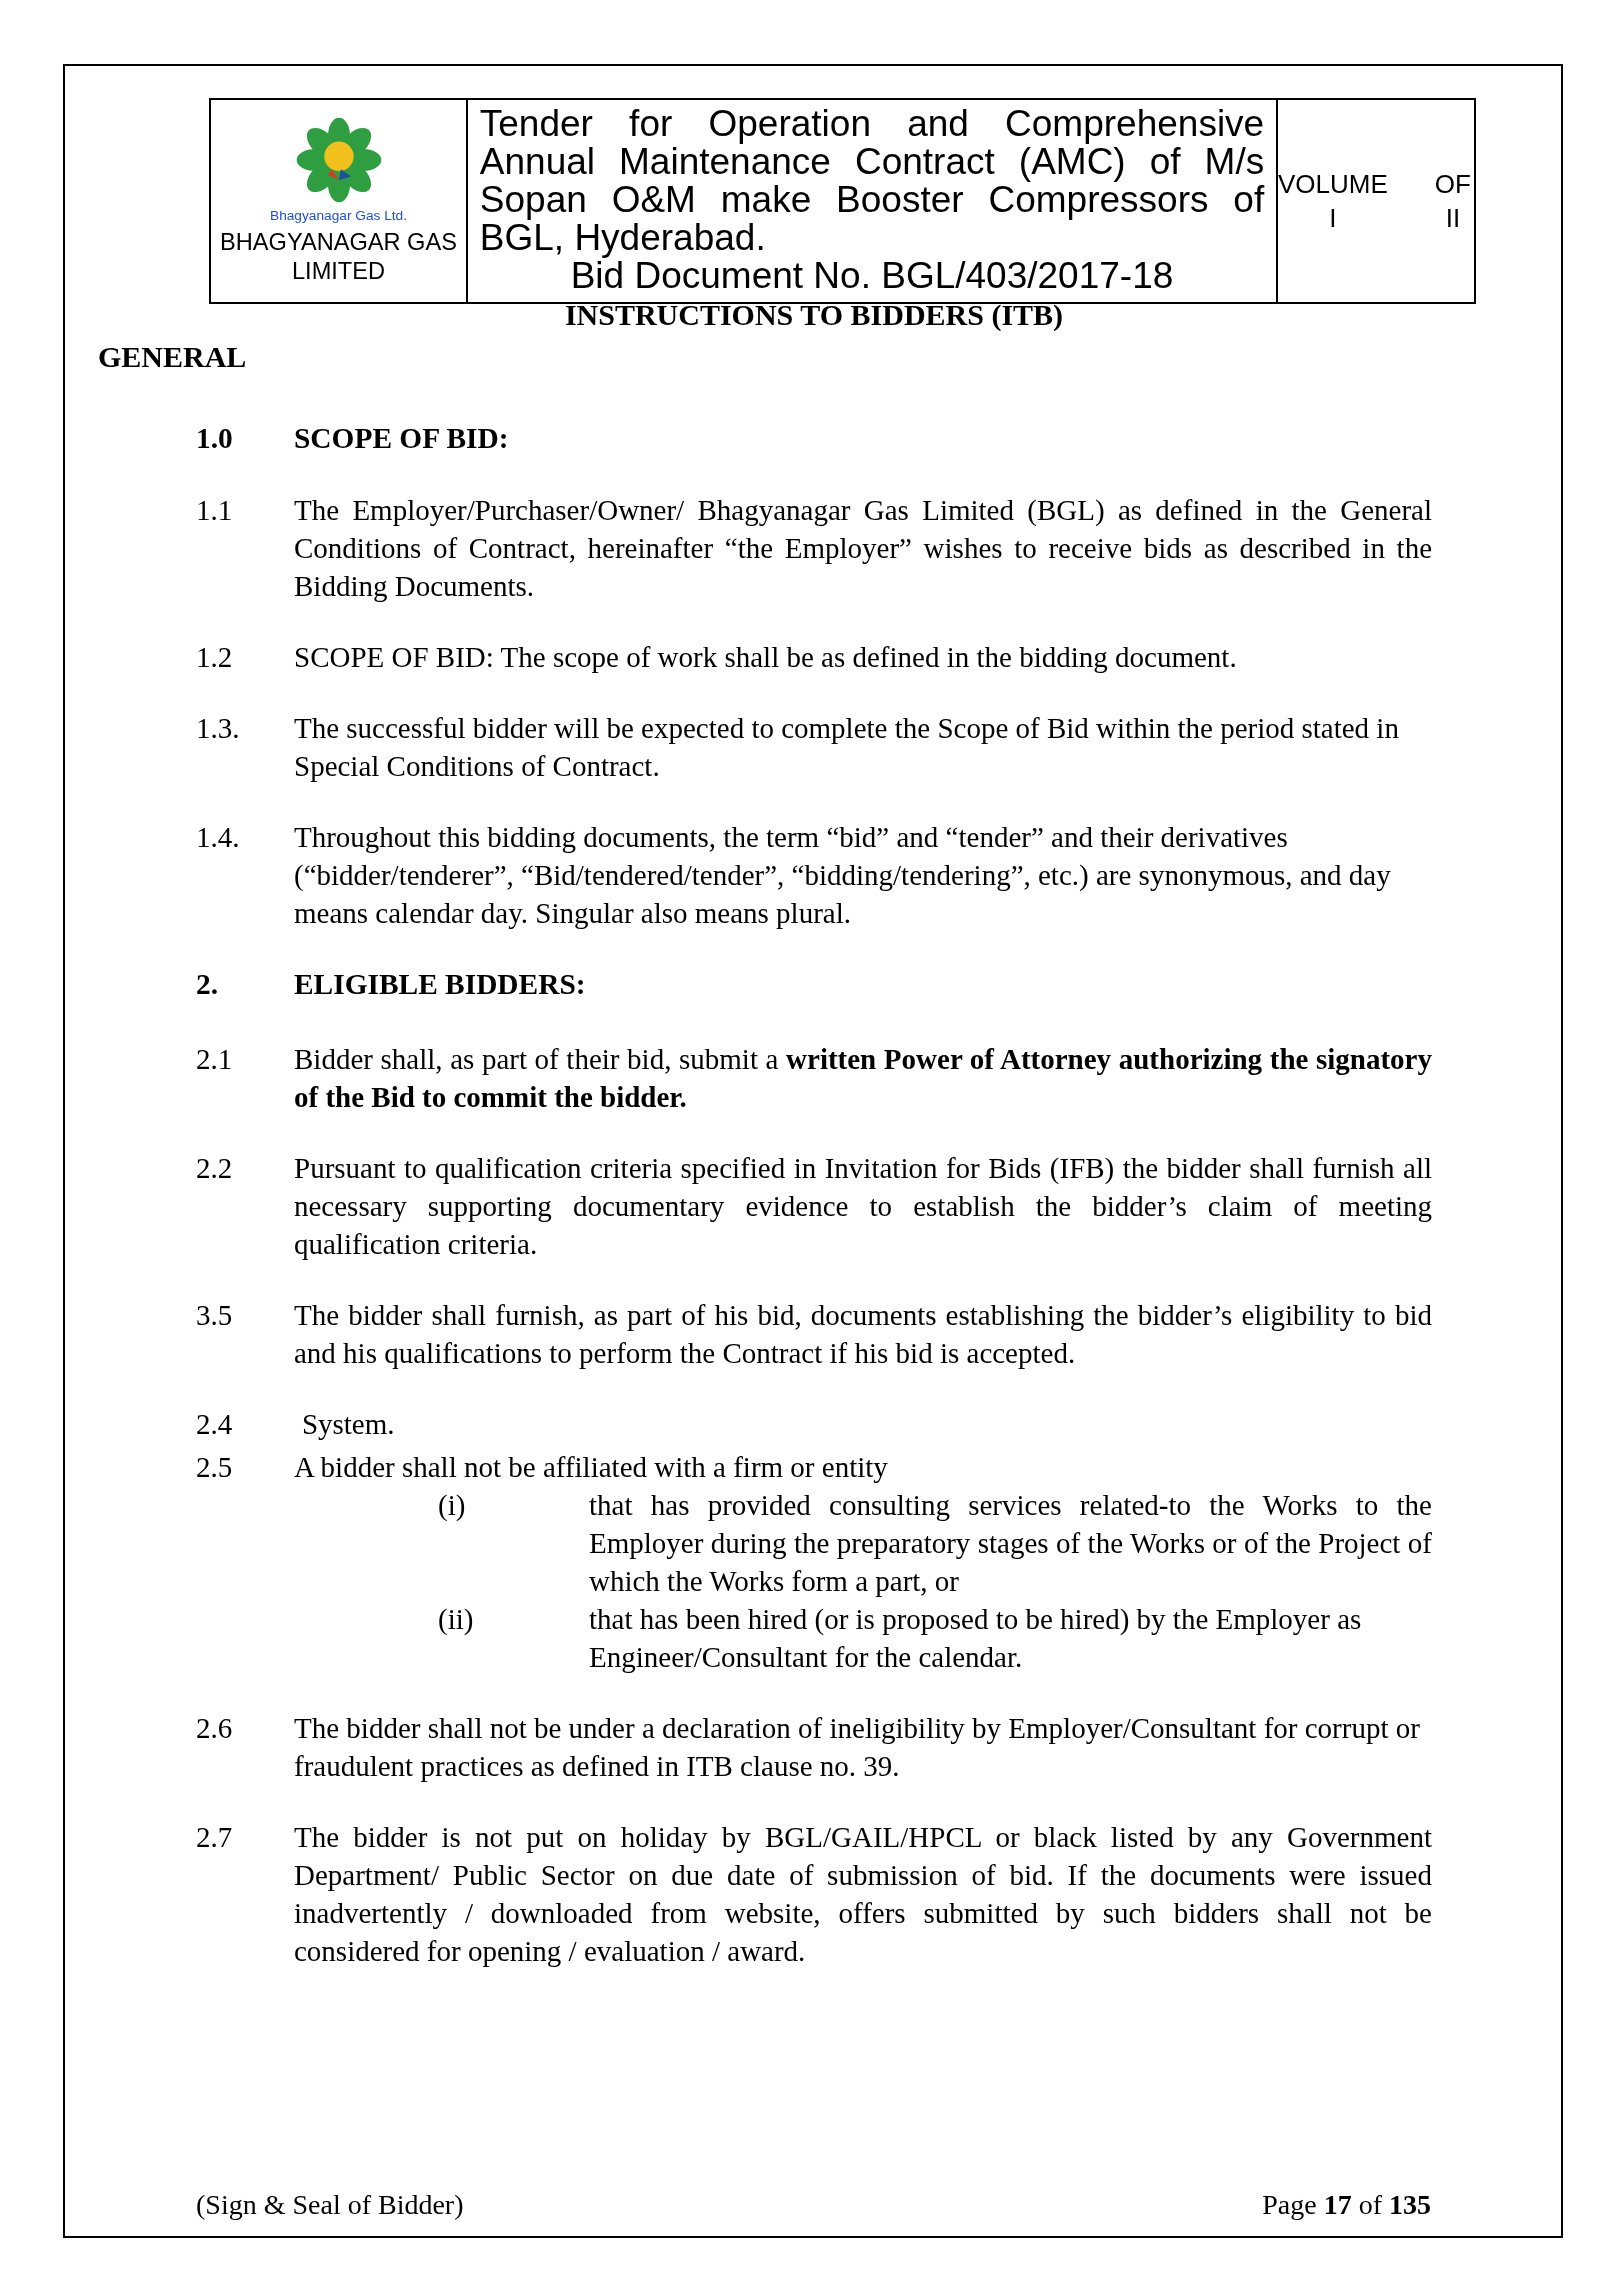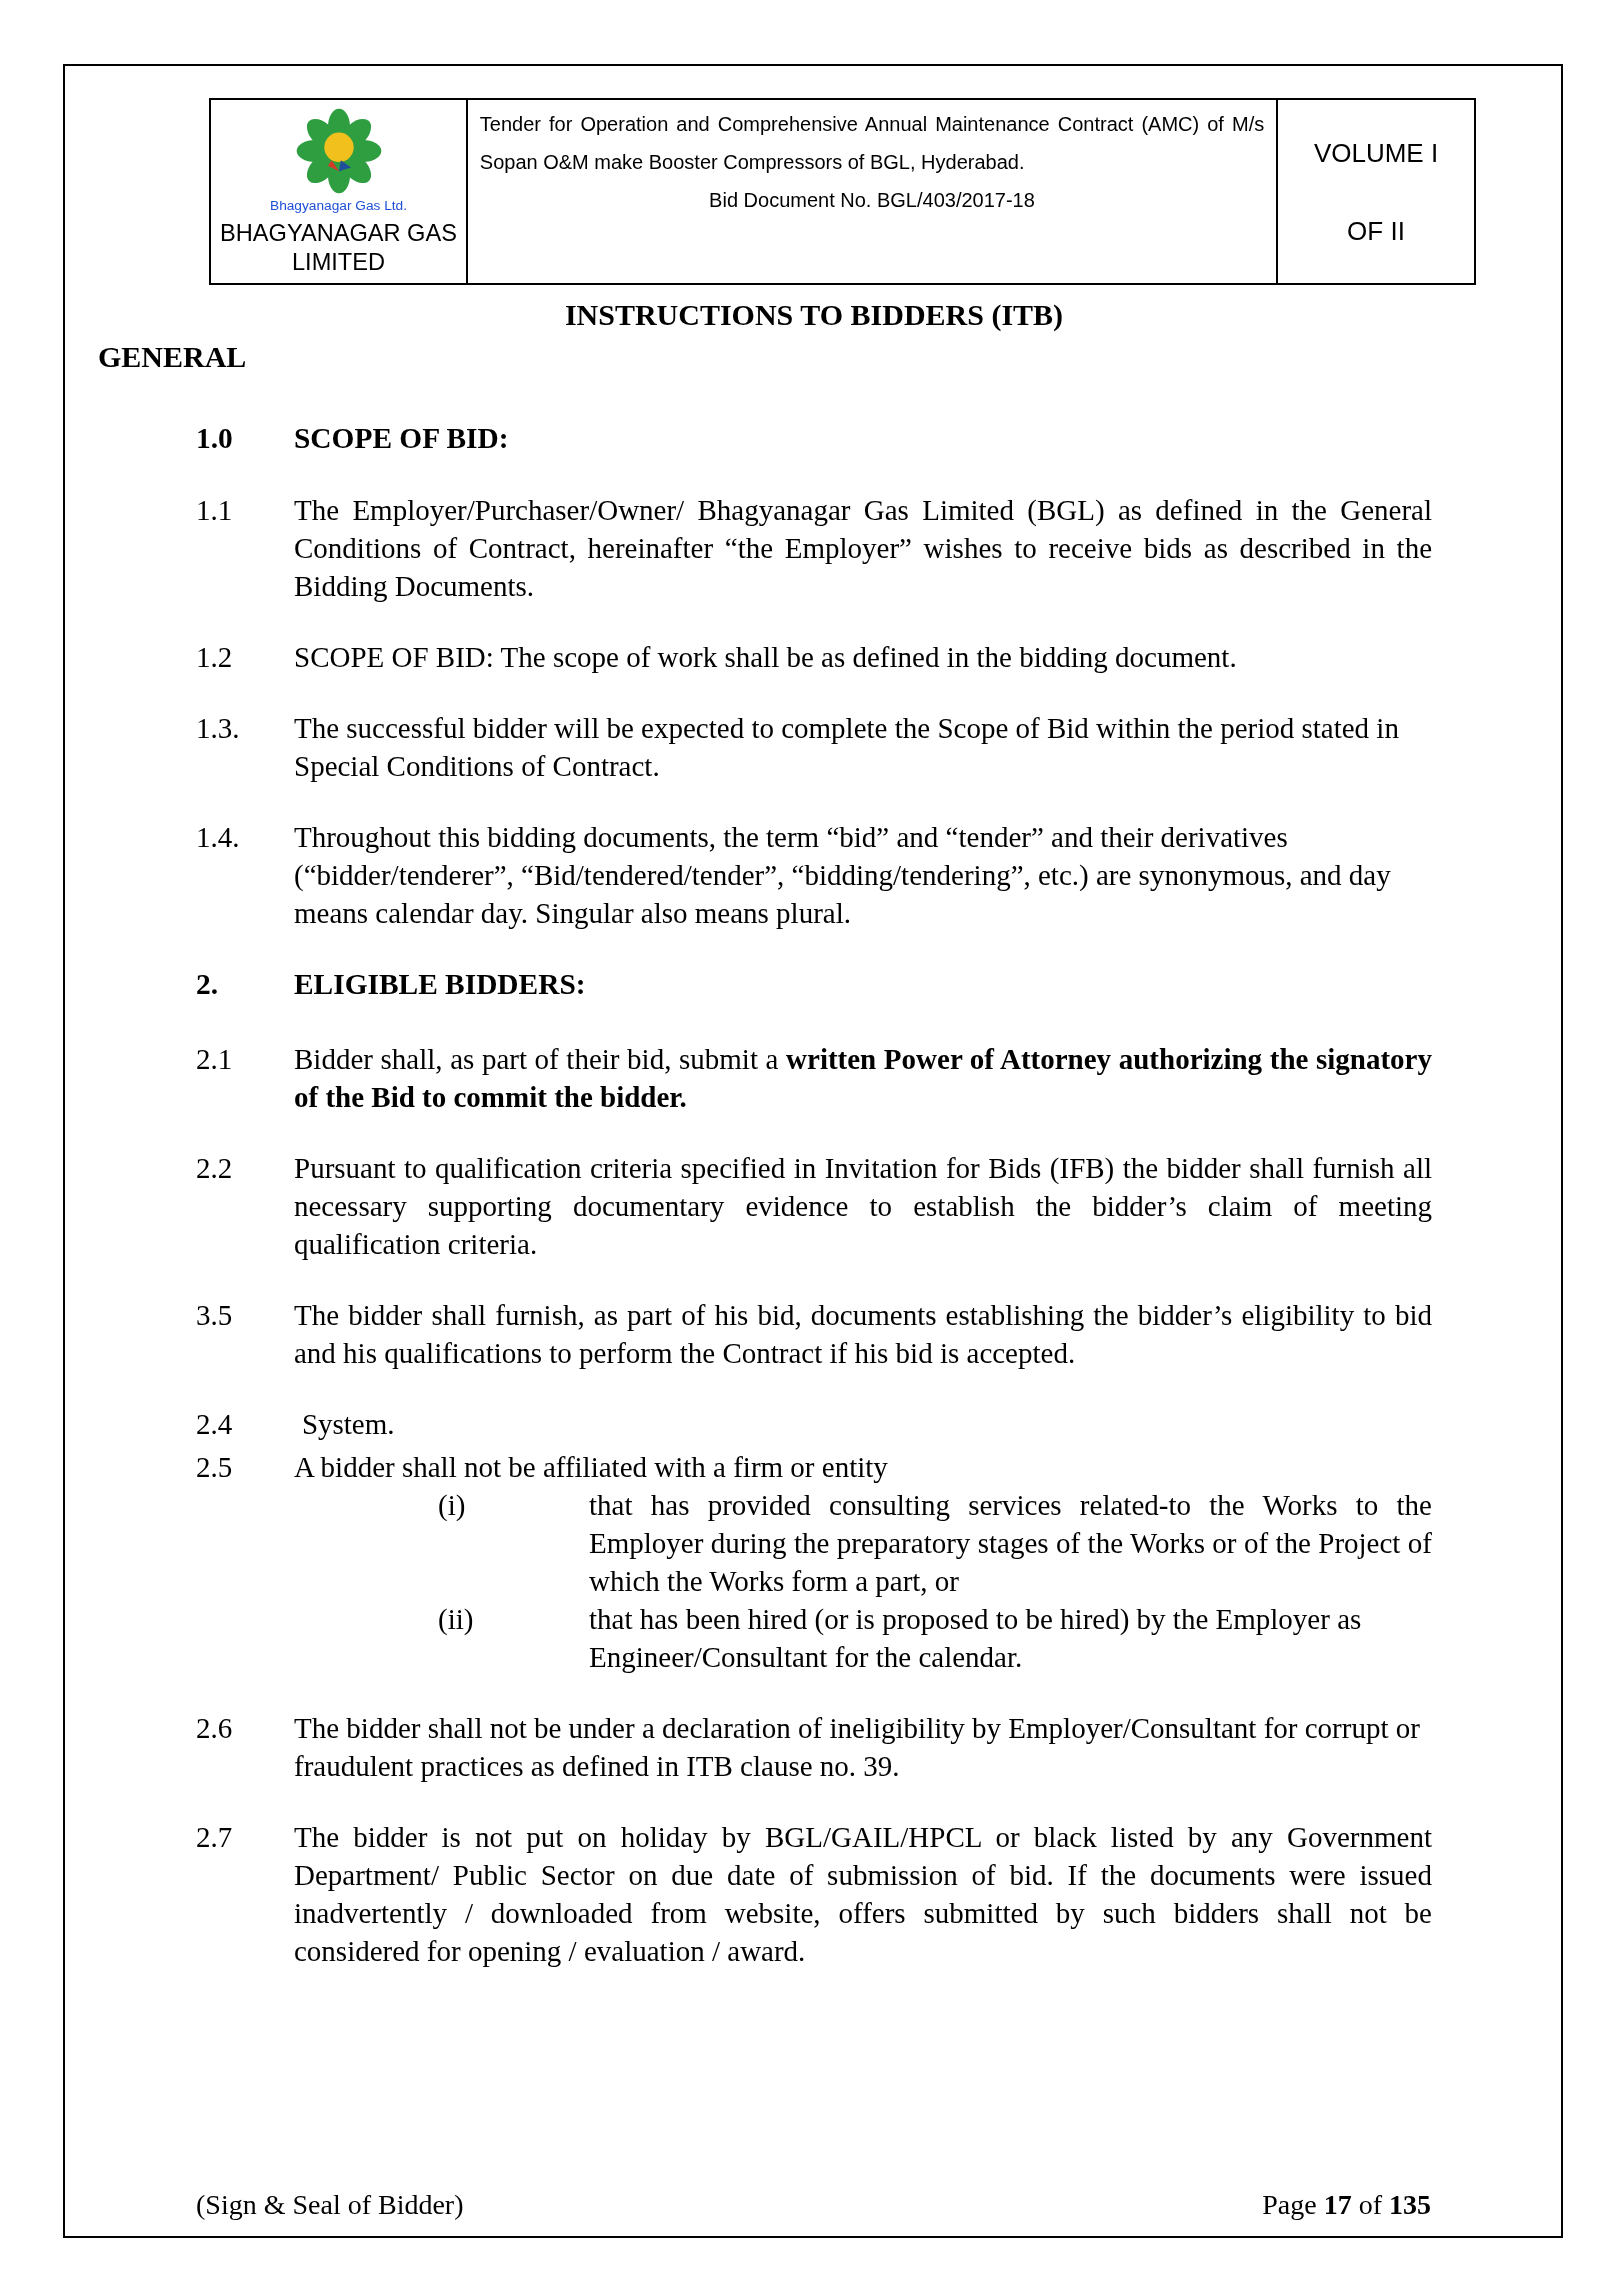--- a/index.html
+++ b/index.html
@@ -28,27 +28,27 @@
   .logo-cell {
     width:257px; flex:none;
     display:flex; flex-direction:column; align-items:center; justify-content:center;
     padding:5.2px 3.9px 6.5px 3.9px; text-align:center;
   }
   .logo-caption { font-size:13.7px; margin-top:1.3px; }
   .org-name { font-size:23.6px; line-height:29px; margin-top:5.2px; }
   .title-cell {
     flex:1;
     padding:5.2px 11.8px 6.5px 11.8px;
-    font-size:20px; line-height:38px;
+    font-size:37px; line-height:38px;
   }
   .title-just { text-align:justify; }
   .title-center { text-align:center; }
   .volume-cell {
     width:196px; flex:none; border-right:none;
-    display:flex; flex-direction:column; align-items:center; justify-content:center;
+    display:flex; flex-direction:row; align-items:center; justify-content:center;
     font-size:26px; line-height:34px; text-align:center;gap:44px;
   }
   
   .content {
     position:absolute; left:98px; top:296px;
     width:1334px;
     font-size:29px; line-height:38px;
   }
   .doc-title {
     margin-left:98px;

